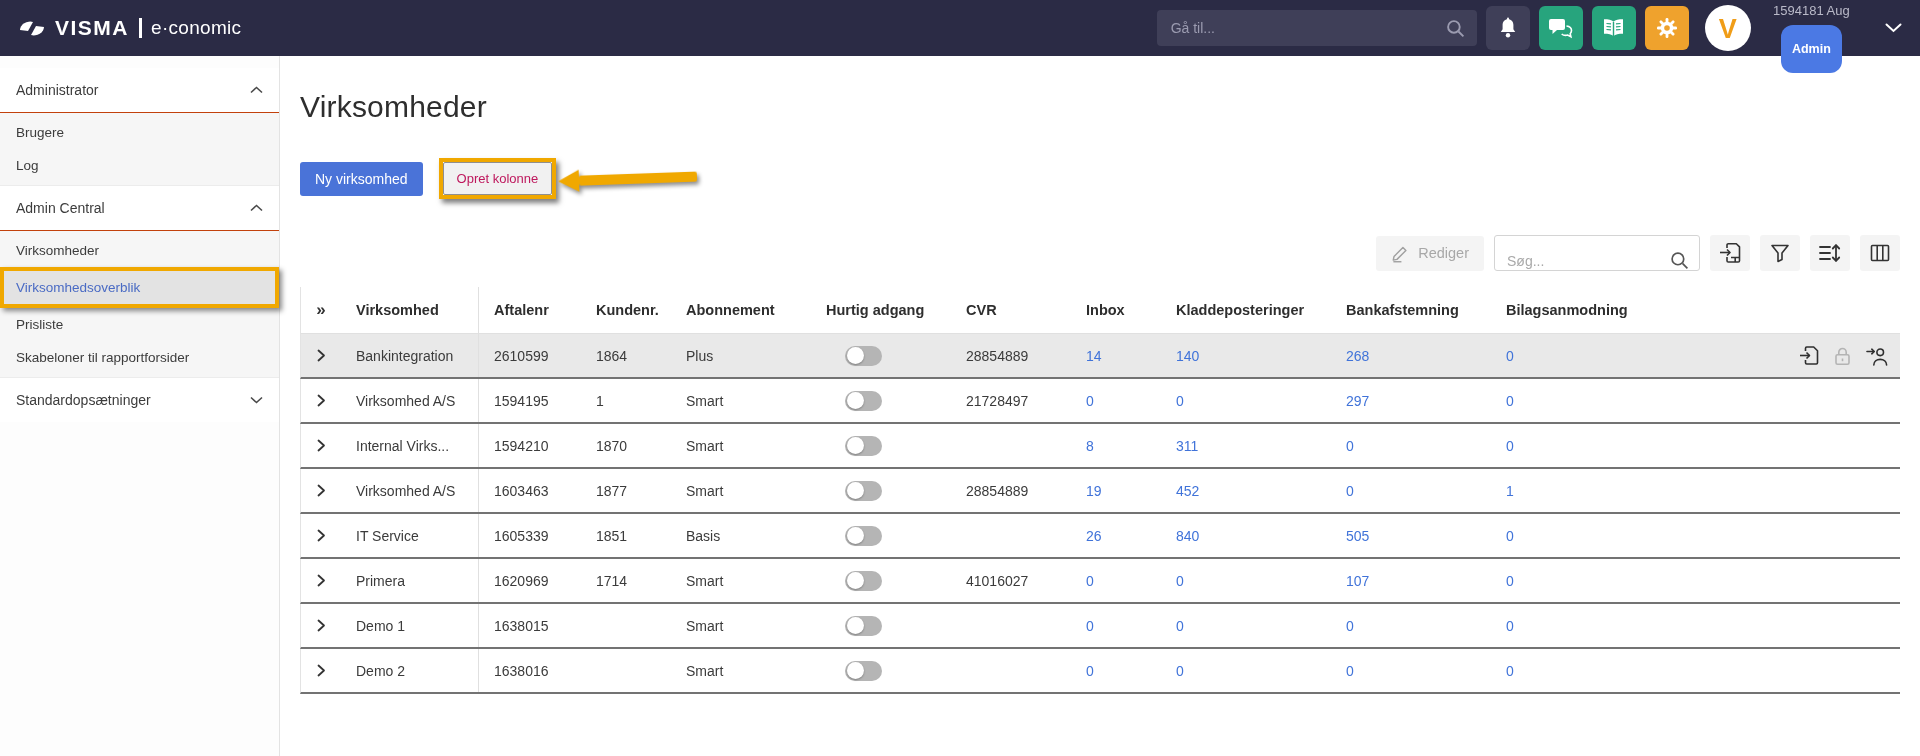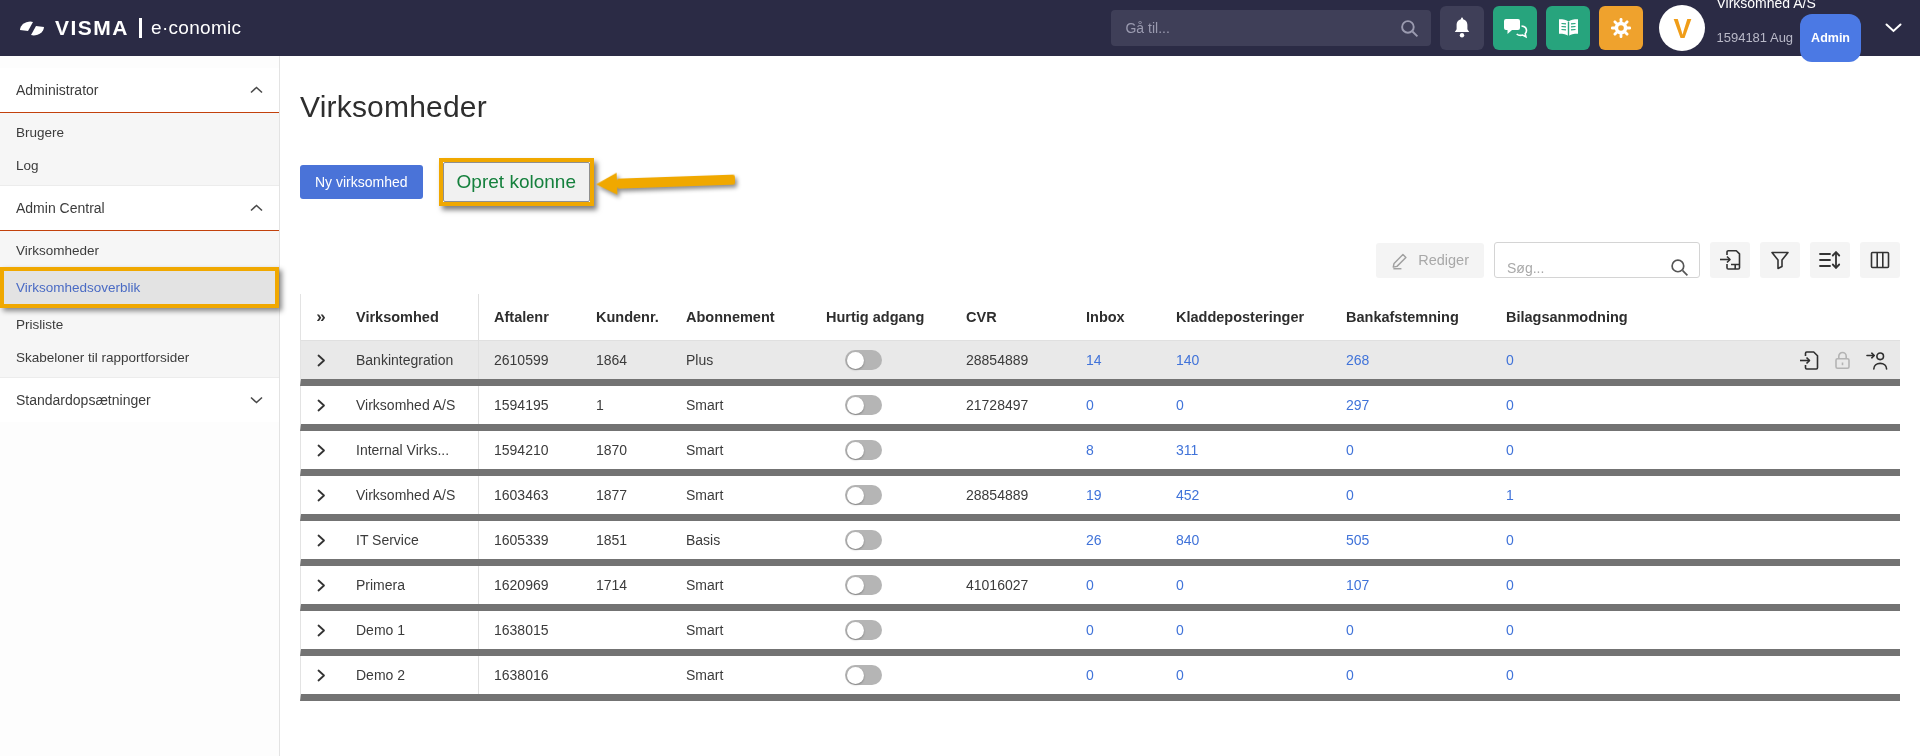--- a/index.html
+++ b/index.html
@@ -17,55 +17,55 @@
     display: flex; align-items: center; padding: 0 12px; color: #9b9bb0; }
   .tb-search input { flex: 1; background: transparent; border: none; outline: none; color: #d6d6e0; font-size: 14px; font-family: inherit; }
   .tb-search input::placeholder { color: #9b9bb0; }
   .tb-btn { width: 44px; height: 44px; border-radius: 6px; display: flex; align-items: center; justify-content: center; margin-left: 9px; cursor: pointer; flex: none; }
   .tb-btn.dark { background: #3f3f58; } .tb-btn.teal { background: #27a47d; } .tb-btn.orange { background: #efa22d; }
   .userbox { display: flex; align-items: center; margin-left: 16px; gap: 11px; color: #fff; }
   .avatar { width: 46px; height: 46px; border-radius: 50%; background: #fff; display: flex; align-items: center; justify-content: center; flex: none; }
   .avatar span { color: #f09d18; font-size: 27px; font-weight: 700; transform: translateY(1px); }
   .uinfo { display: flex; flex-direction: column; gap: 3px; }
   .uname { font-size: 14px; }
-  .uline { display: flex; align-items: center; gap: 7px; }
+  .uline { display: flex; align-items: center; gap: 7px; flex-direction: column; }
   .uacct { font-size: 13px; color: #b9b9c8; }
   .badge { background: #4b79e4; color: #fff; font-size: 12.5px; font-weight: 700; padding: 17px 11px; border-radius: 12px; }
   .tb-chev { margin-left: 24px; display: flex; cursor: pointer; }
   
   .app { display: flex; height: 700px; }
   
   .sidebar { width: 280px; background: #fdfdfd; border-right: 1px solid #e3e3e3; padding-top: 12px; font-size: 14px; flex: none; }
   .sgh { height: 44px; display: flex; align-items: center; justify-content: space-between; padding: 0 16px; background: #fff; color: #3c3c3c; cursor: pointer; }
   .sitems { background: #f6f6f6; border-top: 1px solid #c2410c; border-bottom: 1px solid #ececec; padding: 3px 0; }
   .sitem { height: 33px; display: flex; align-items: center; padding: 0 16px; color: #3c3c3c; cursor: pointer; font-size: 13.5px; }
   .sitem.sel { background: #e3e3e3; color: #4a6bc4; }
   .sitem.annotated { border: 4px solid #f0a800; box-shadow: 3px 3px 5px rgba(0,0,0,.45); padding: 0 12px; height: 41px; position: relative; z-index: 2; }
   
   .main { flex: 1; padding: 34px 20px 0; position: relative; }
   h1.title { margin: 0; font-size: 30px; font-weight: 400; color: #2e2e2e; letter-spacing: .2px; }
   .btn-row { margin-top: 34px; display: flex; align-items: center; }
   .btn-primary { background: #4a73d8; color: #fff; border: none; border-radius: 3px; padding: 9px 15px; font-size: 14px; font-family: inherit; cursor: pointer; }
   .ann-wrap { margin-left: 16px; border: 4px solid #f0a800; box-shadow: 3px 4px 5px rgba(0,0,0,.5); display: inline-block; line-height: 0; }
-  .btn-secondary { background: #f1f1f1; color: #15803d; border: 1px solid #8f8f8f; border-radius: 2px; padding: 8px 13px; font-size: 19px; font-family: inherit; line-height: normal; cursor: pointer; }
+  .btn-secondary { background: #f1f1f1; color: #be185d; border: 1px solid #8f8f8f; border-radius: 2px; padding: 8px 13px; font-size: 13px; font-family: inherit; line-height: normal; cursor: pointer; }
   .arrow { display: flex; align-items: center; margin-left: 2px; filter: drop-shadow(2px 3px 2px rgba(0,0,0,.45)); transform: rotate(-2deg); }
   .arrow .head { width: 0; height: 0; border-top: 11px solid transparent; border-bottom: 11px solid transparent; border-right: 21px solid #f0a800; }
   .arrow .shaft { width: 118px; height: 10px; background: #f0a800; border-radius: 2px; }
   
   .toolbar { margin-top: 36px; display: flex; justify-content: flex-end; align-items: center; gap: 10px; }
   .btn-edit { display: flex; align-items: center; gap: 9px; background: #f4f4f4; border: none; border-radius: 3px; padding: 8px 15px; color: #a8a8a8; font-size: 14.5px; font-family: inherit; cursor: pointer; }
   .search2 { width: 206px; height: 36px; border: 1px solid #d4d4d4; border-radius: 3px; display: flex; align-items: flex-end; padding: 0 10px; color: #555; background: #fff; }
   .search2 input { flex: 1; min-width: 0; border: none; outline: none; font-size: 14px; color: #444; font-family: inherit; }
   .search2 input::placeholder { color: #a9a9a9; }
   .icon-btn { width: 40px; height: 36px; background: #f4f4f4; border: none; border-radius: 3px; display: flex; align-items: center; justify-content: center; cursor: pointer; }
   
   .table { margin-top: 16px; font-size: 14px; }
   .thead, .trow { display: grid; grid-template-columns: 40px 138px 102px 90px 140px 140px 120px 90px 170px 160px 160px 1fr; align-items: stretch; border-left: 1px solid #e3e3e3; }
   .thead { height: 47px; border-bottom: 1px solid #e0e0e0; font-weight: 700; font-size: 14.5px; color: #2e2e2e; }
-  .trow { height: 45px; border-bottom: 7px solid #737373; color: #3b3b3b; cursor: pointer; }
+  .trow { height: 45px; border-bottom: 2px solid #737373; color: #3b3b3b; cursor: pointer; }
   .trow.hl { background: #e9e9e9; }
   .cell { display: flex; align-items: center; padding-left: 15px; overflow: hidden; white-space: nowrap; }
   .c-exp { justify-content: center; padding-left: 0; }
   .c-virk { border-right: 1px solid #e0e0e0; }
   .c-toggle { padding-left: 34px; }
   .c-actions { justify-content: flex-end; padding-right: 12px; gap: 15px; }
   .tlink { color: #4073d9; text-decoration: none; cursor: pointer; }
   .expand-glyph { font-size: 17px; font-weight: 700; color: #333; }
   .toggle { width: 37px; height: 20px; border-radius: 10px; background: #b5b5b5; position: relative; display: inline-block; cursor: pointer; flex: none; }
   .toggle::after { content: ""; position: absolute; left: 1.5px; top: 1.5px; width: 17px; height: 17px; border-radius: 50%; background: #fff; box-shadow: 0 1px 2px rgba(0,0,0,.3); }

